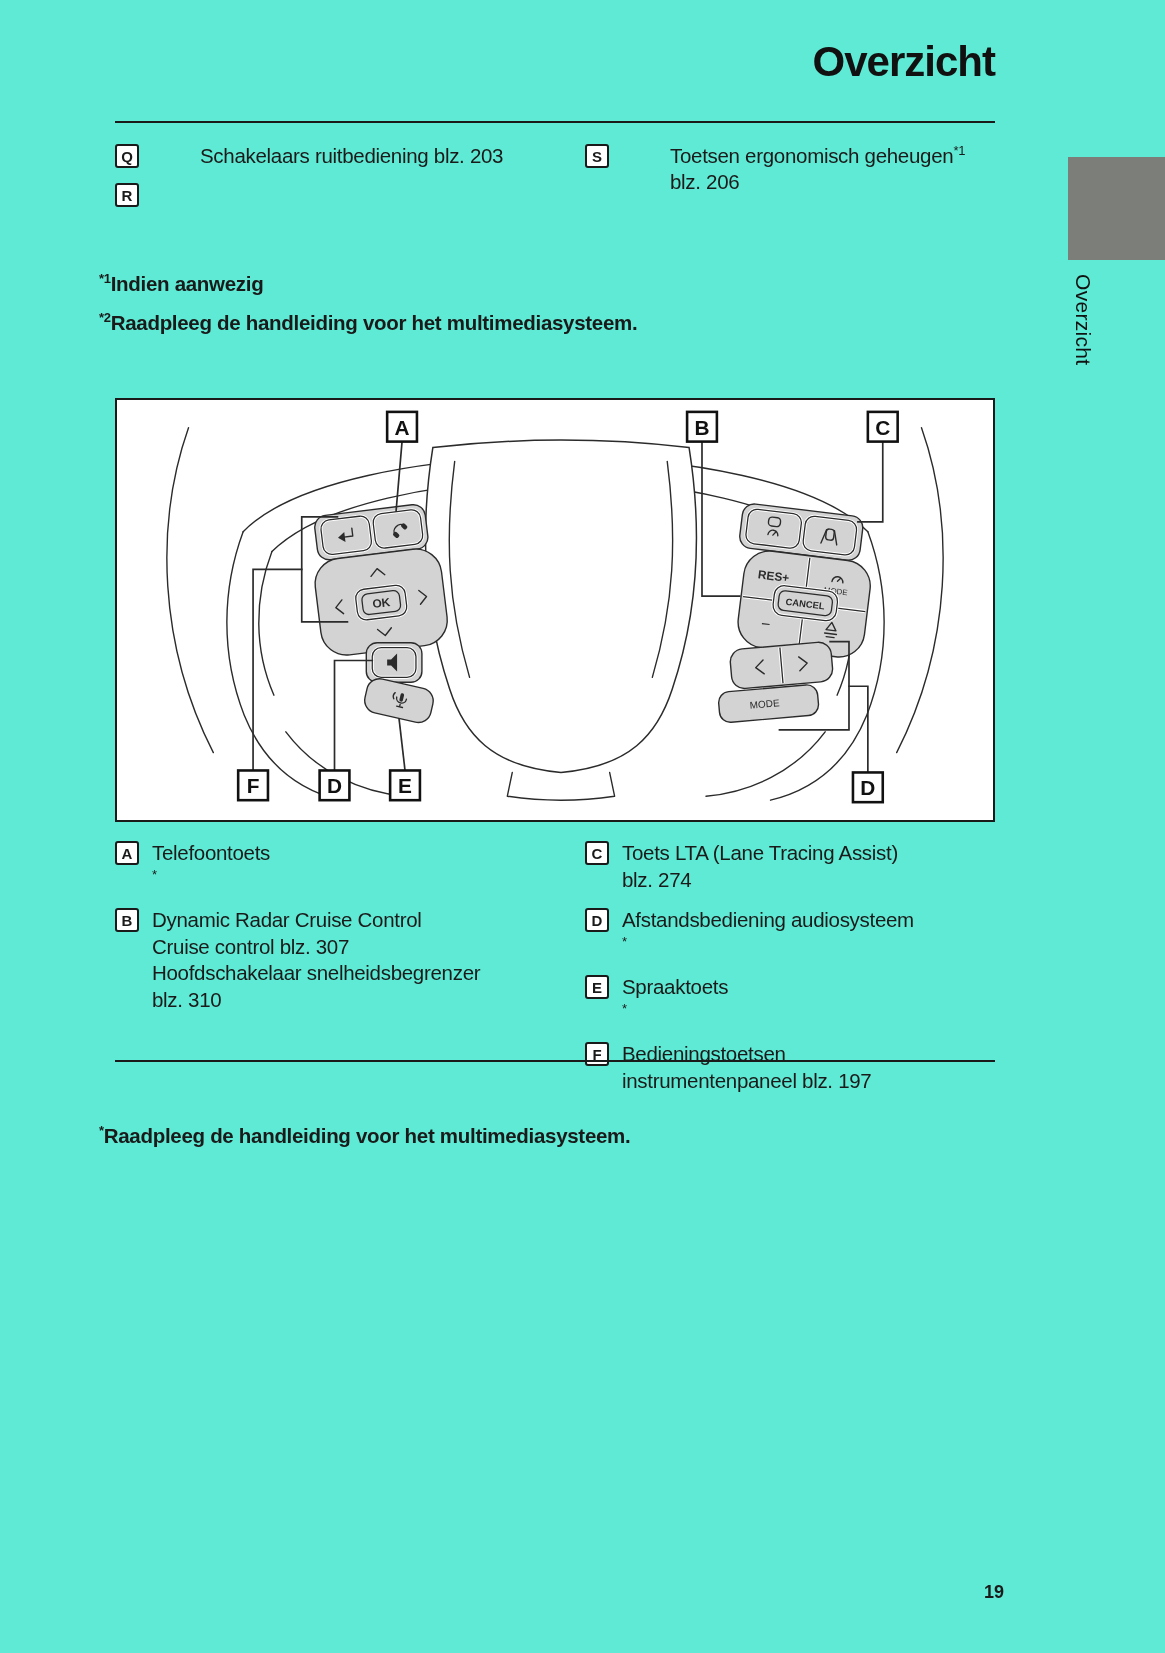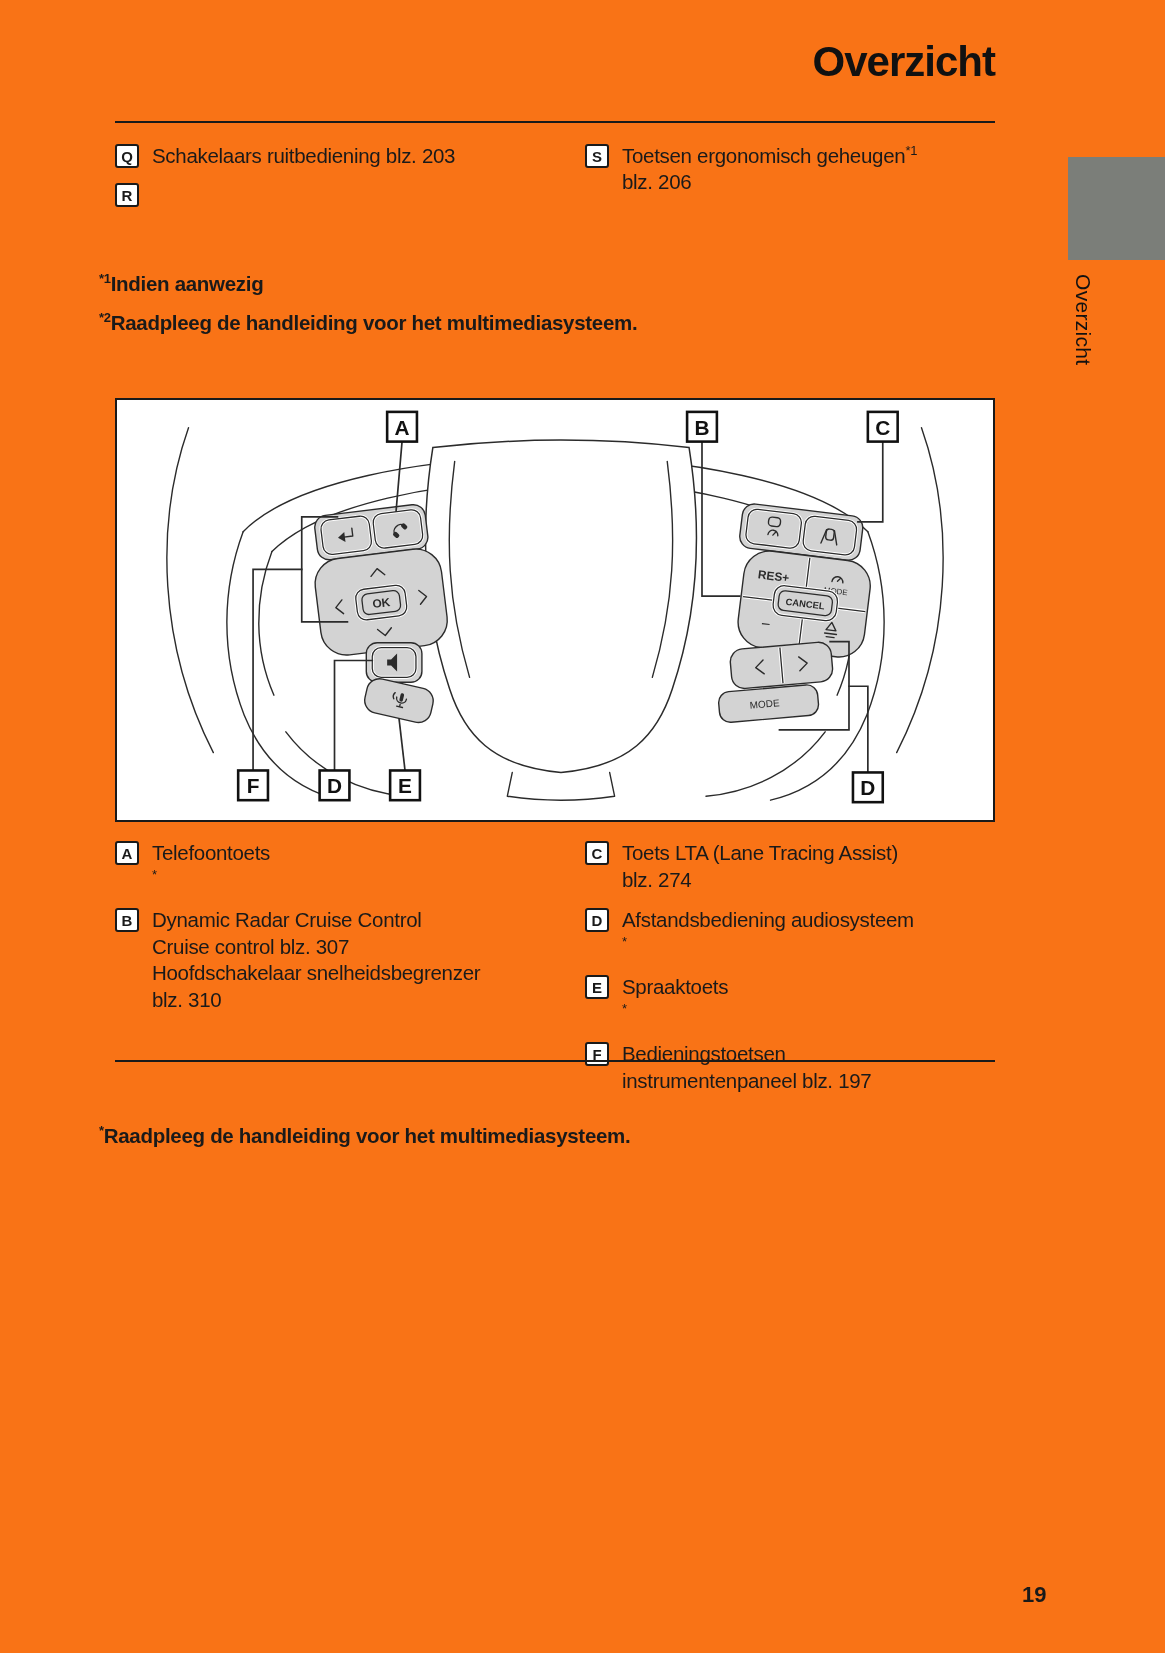--- a/index.html
+++ b/index.html
@@ -1,45 +1,45 @@
 <!DOCTYPE html>
 <html><head>
 <meta charset="utf-8">
 <style>
   html,body{margin:0;padding:0;background:#e8e8e8;}
   .page{
-    position:relative;width:1165px;height:1653px;background:#f97316;
+    position:relative;width:1165px;height:1653px;background:#5eead4;
     font-family:"Liberation Sans",sans-serif;color:#1a1a1a;overflow:hidden;margin:0 auto;
   }
   .title{
     position:absolute;top:38px;right:170px;font-size:42px;font-weight:bold;
     letter-spacing:-1px;color:#111;
   }
   .rule{position:absolute;left:115px;width:880px;height:2px;background:#1a1a1a;}
   .rule1{top:121px;} .rule2{top:1060px;}
   .hrow{position:absolute;display:flex;gap:13px;align-items:flex-start;}
   .marker{
     flex:0 0 auto;width:24px;height:24px;border:2px solid #1a1a1a;border-radius:3px;
     display:flex;align-items:center;justify-content:center;
     font-size:15px;font-weight:bold;box-sizing:border-box;margin-top:1px;background:#fff;
   }
-  .rowtext{font-size:20.5px;line-height:26px;letter-spacing:-0.3px;}
+  .rowtext{font-size:20.5px;line-height:26px;letter-spacing:-0.3px;margin-left:48px;}
   sup{font-size:13px;line-height:0;}
   .fn{position:absolute;left:99px;font-size:20.5px;letter-spacing:-0.3px;font-weight:bold;}
   .figure{
     position:absolute;left:115px;top:398px;width:880px;height:424px;
     border:2px solid #1a1a1a;box-sizing:border-box;background:#fff;
   }
   .figure svg{display:block;width:100%;height:100%;}
   .legend-col{position:absolute;top:840px;display:flex;flex-direction:column;gap:14px;}
   .legend-left{left:115px;width:450px;}
   .legend-right{left:585px;width:412px;}
   .lrow{display:flex;gap:13px;align-items:flex-start;}
   .lines span{display:block;font-size:20.5px;line-height:26.5px;letter-spacing:-0.3px;}
-  .pagenum{position:absolute;left:1022px;top:1582px;font-size:22px;font-weight:bold;}
+  .pagenum{position:absolute;left:984px;top:1582px;font-size:18px;font-weight:bold;}
   .sidebar-tab{position:absolute;left:1068px;top:157px;width:97px;height:103px;background:#7b7e79;}
   .vlabel{
     position:absolute;left:1071px;top:274px;height:130px;
     writing-mode:vertical-rl;font-size:21px;letter-spacing:0.3px;color:#111;
   }
   
   .k{fill:none;stroke:#2b2b2b;stroke-width:1.4;stroke-linecap:round;stroke-linejoin:round;}
   .k2{fill:none;stroke:#2b2b2b;stroke-width:1.7;stroke-linecap:square;}
   .pl{fill:#d3d3d3;stroke:#2b2b2b;stroke-width:1.4;}
   .bw{fill:#d3d3d3;stroke:#ffffff;stroke-width:3.2;}

